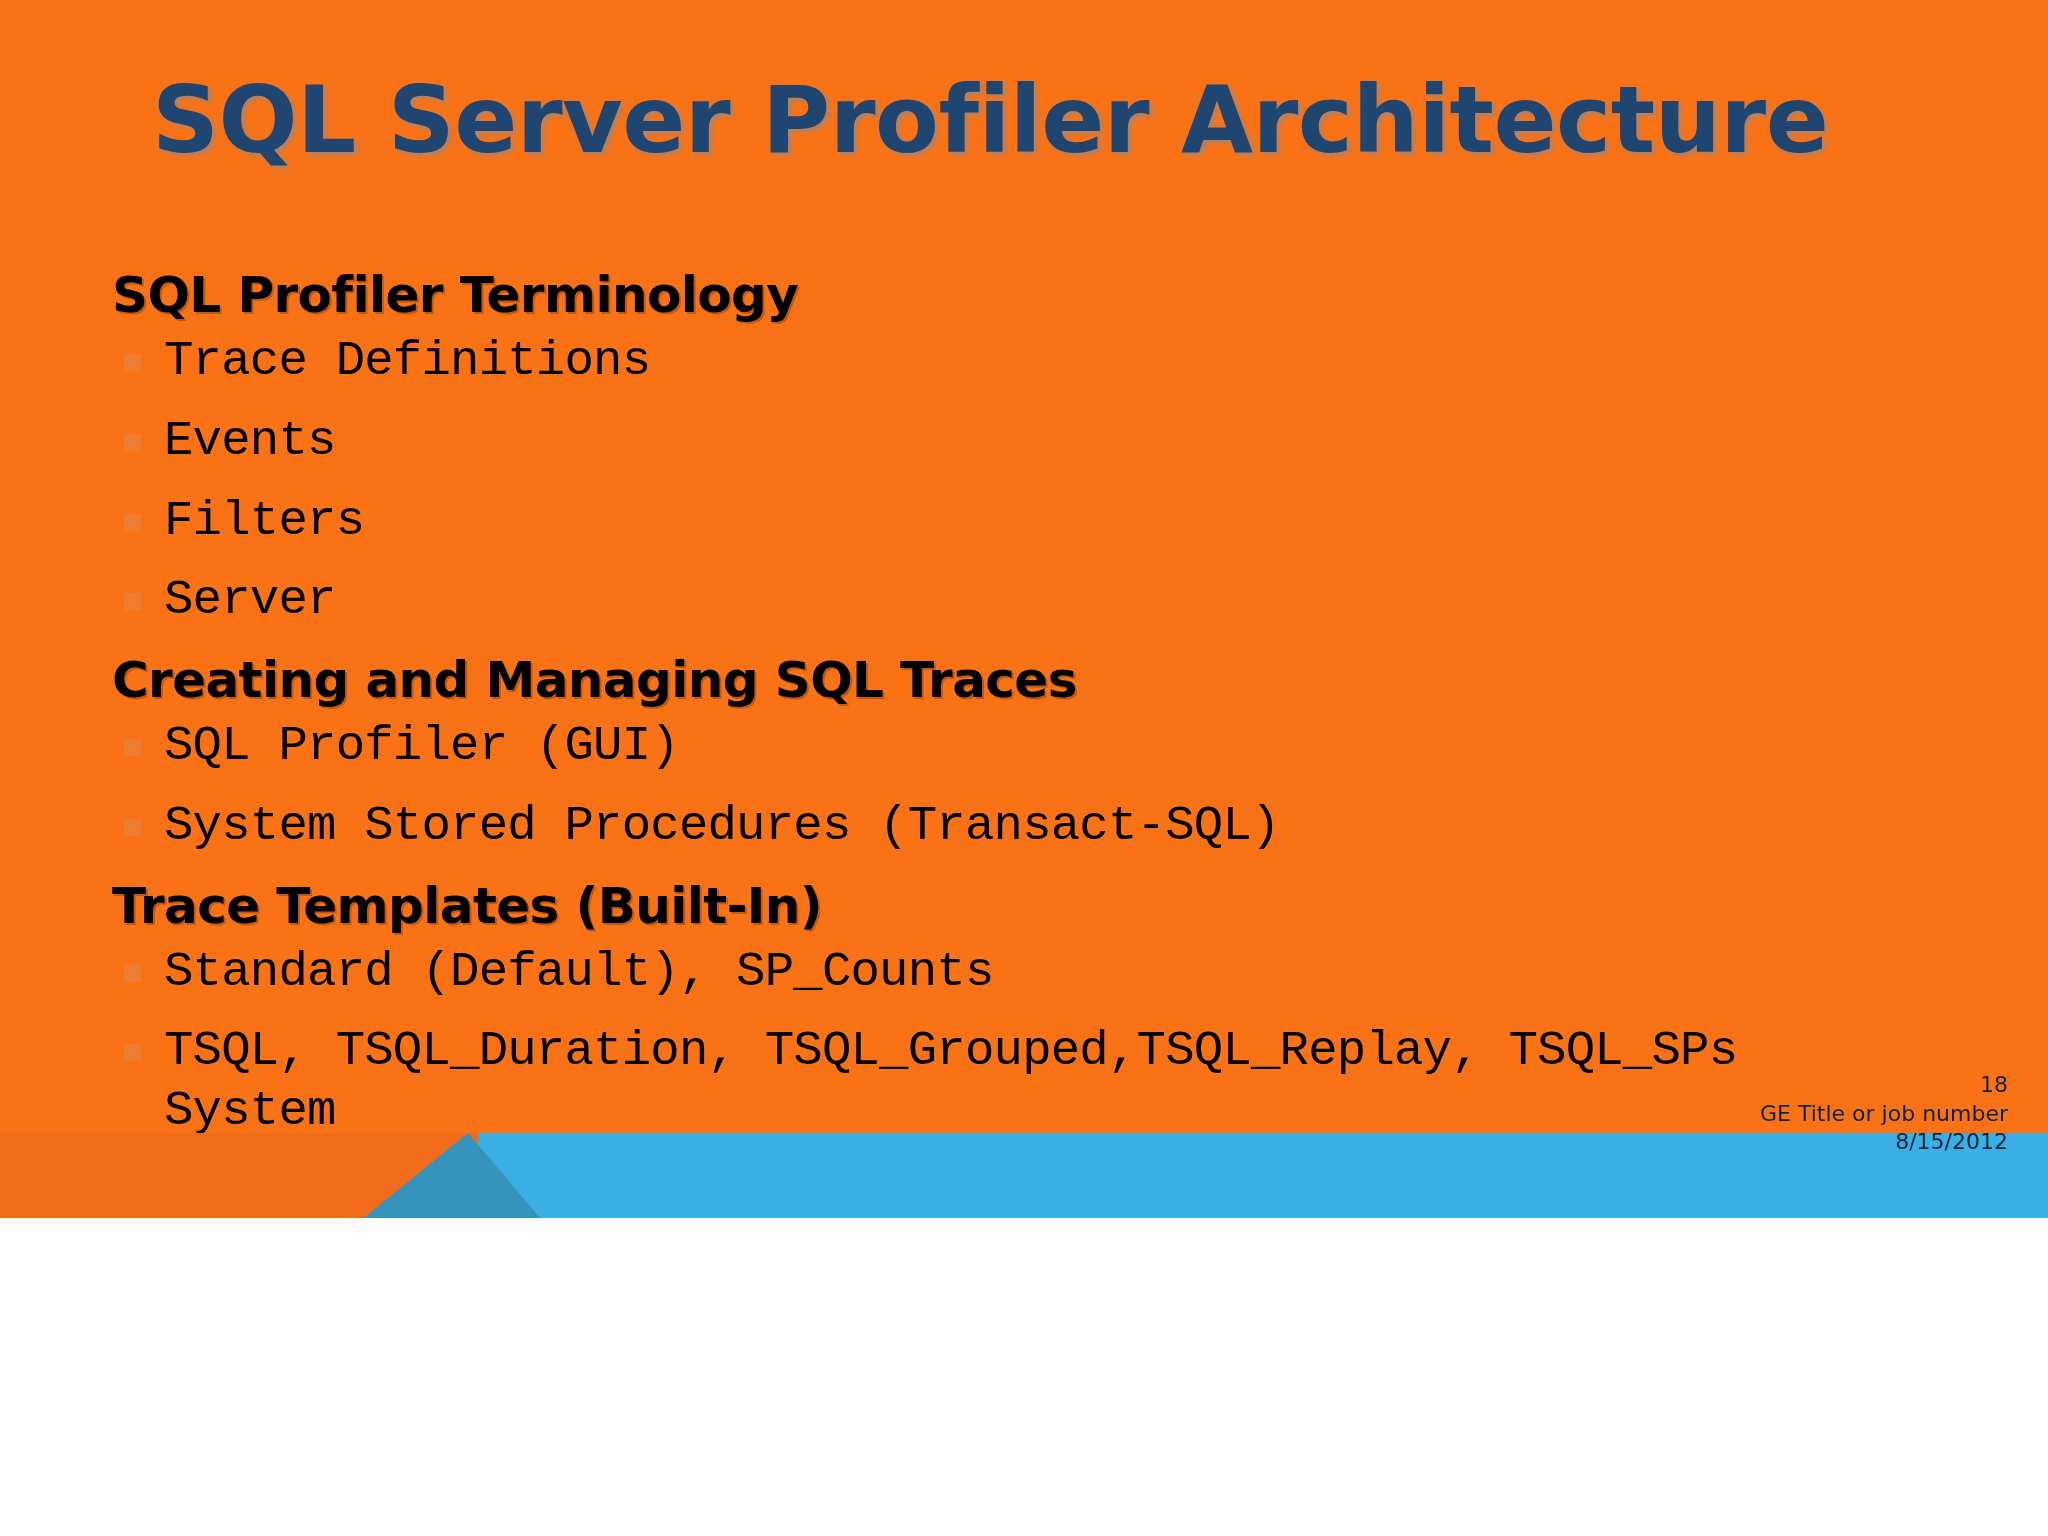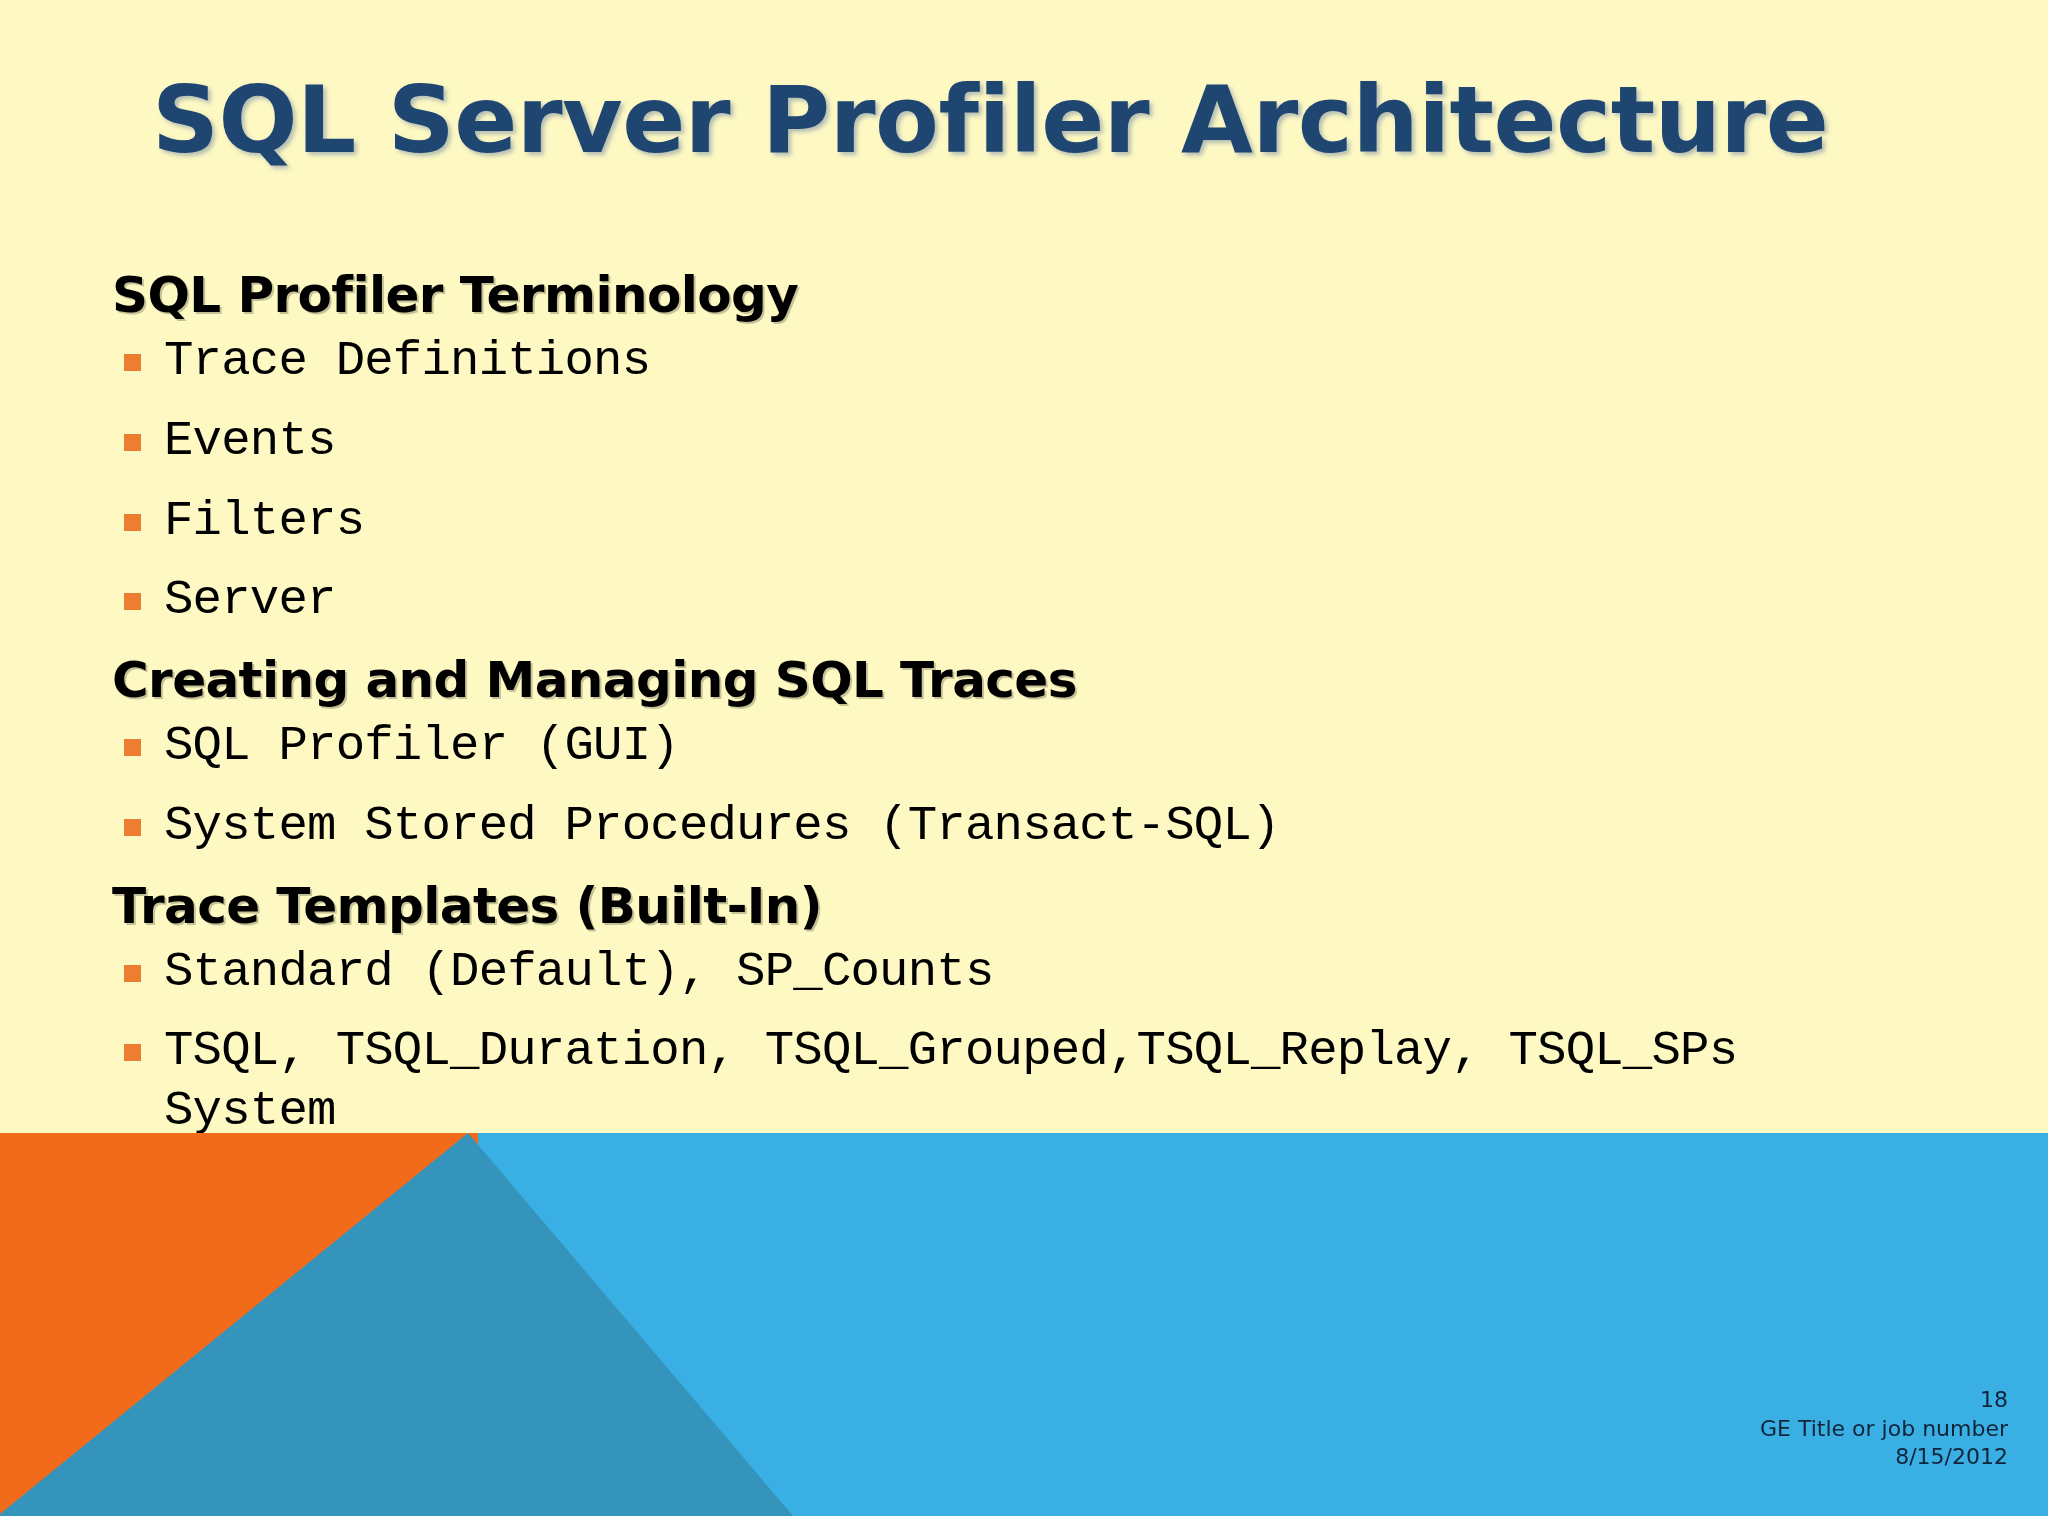--- a/index.html
+++ b/index.html
@@ -10,22 +10,22 @@
   body {
     width: 2048px;
     height: 1536px;
     overflow: hidden;
     font-family: "DejaVu Sans", sans-serif;
   }
 
   #slide {
     position: relative;
     width: 2048px;
-    height: 1516px;
-    background: #fef9c3;
+    height: 1218px;
+    background: #f97316;
     overflow: hidden;
   }
 
   
   #slide-title {
     position: absolute;
     left: 152px;
     top: 74px;
     width: 1760px;
     font-family: "DejaVu Sans", sans-serif;
@@ -114,21 +114,21 @@
     left: 0;
     top: 0;
     width: 2048px;
     height: 403px;
   }
 
   
   #footer {
     position: absolute;
     right: 40px;
-    bottom: 44px;
+    bottom: 61px;
     text-align: right;
     font-family: "DejaVu Sans", sans-serif;
     font-size: 22px;
     line-height: 1.30;
     color: #10243A;
     margin-top: 33px;
   }
   #page-number { font-size: 22px; }
   #footer-title { font-size: 22px; }
   #footer-date  { font-size: 22px; }

